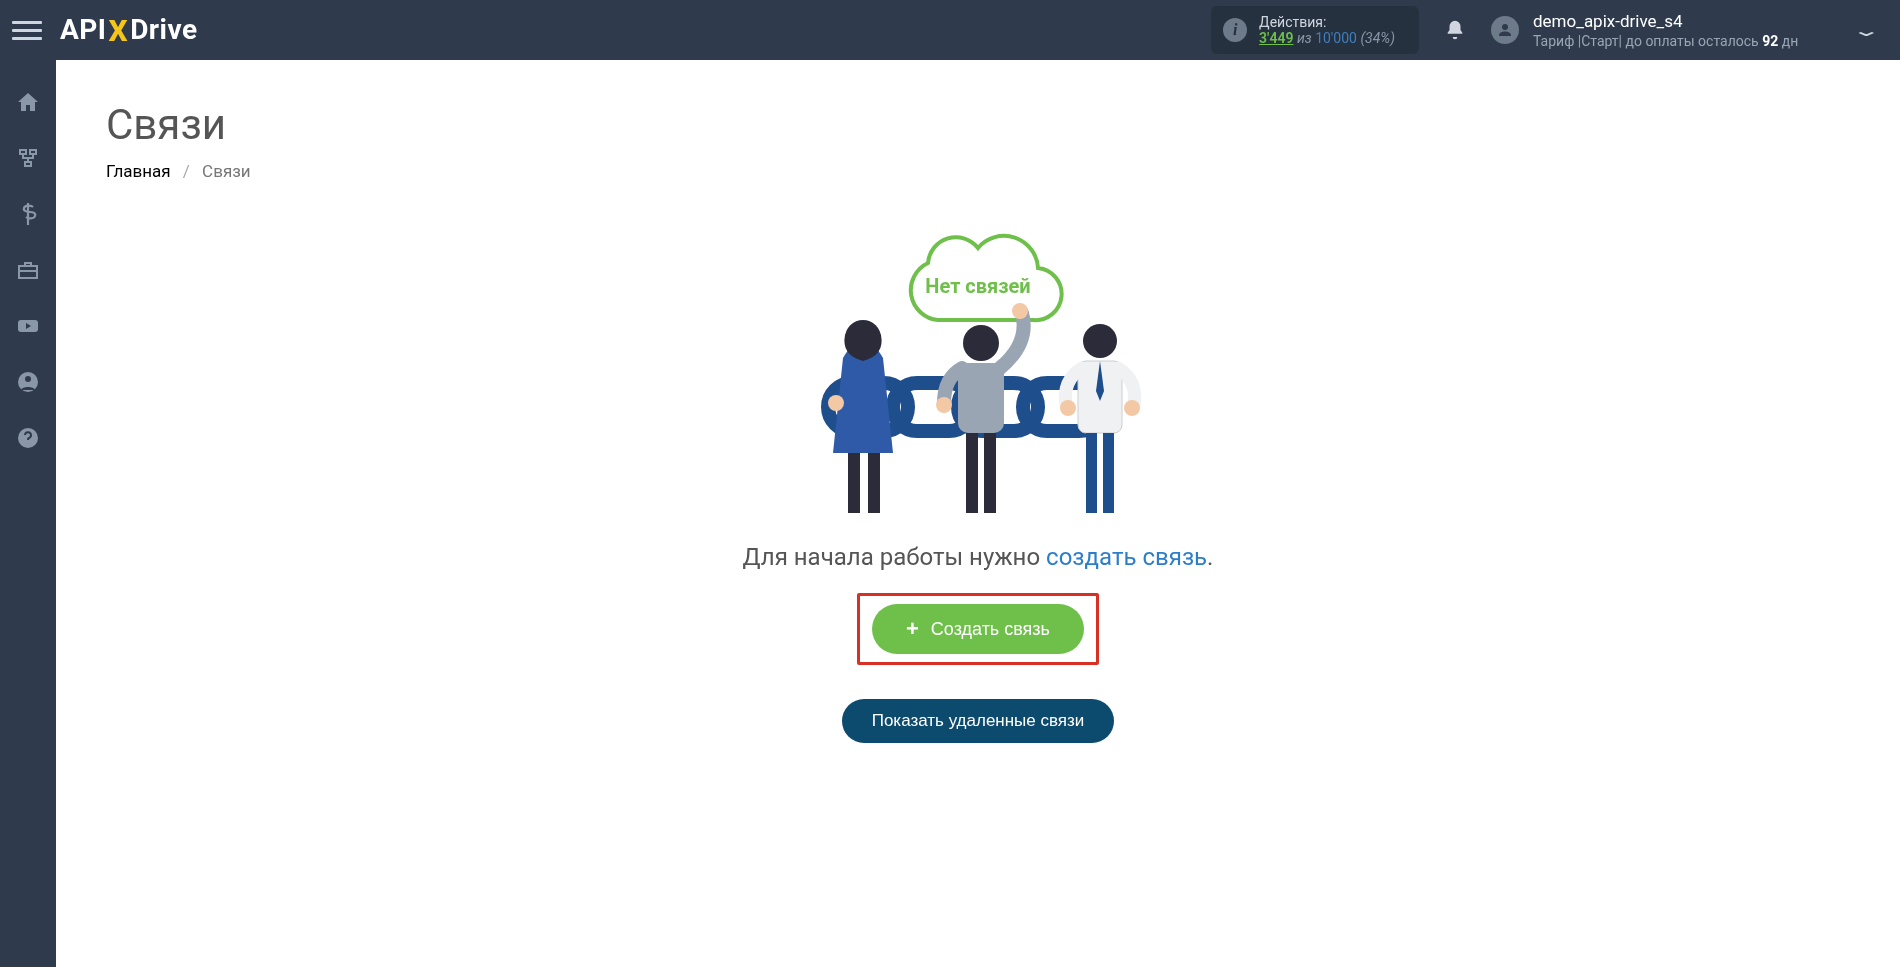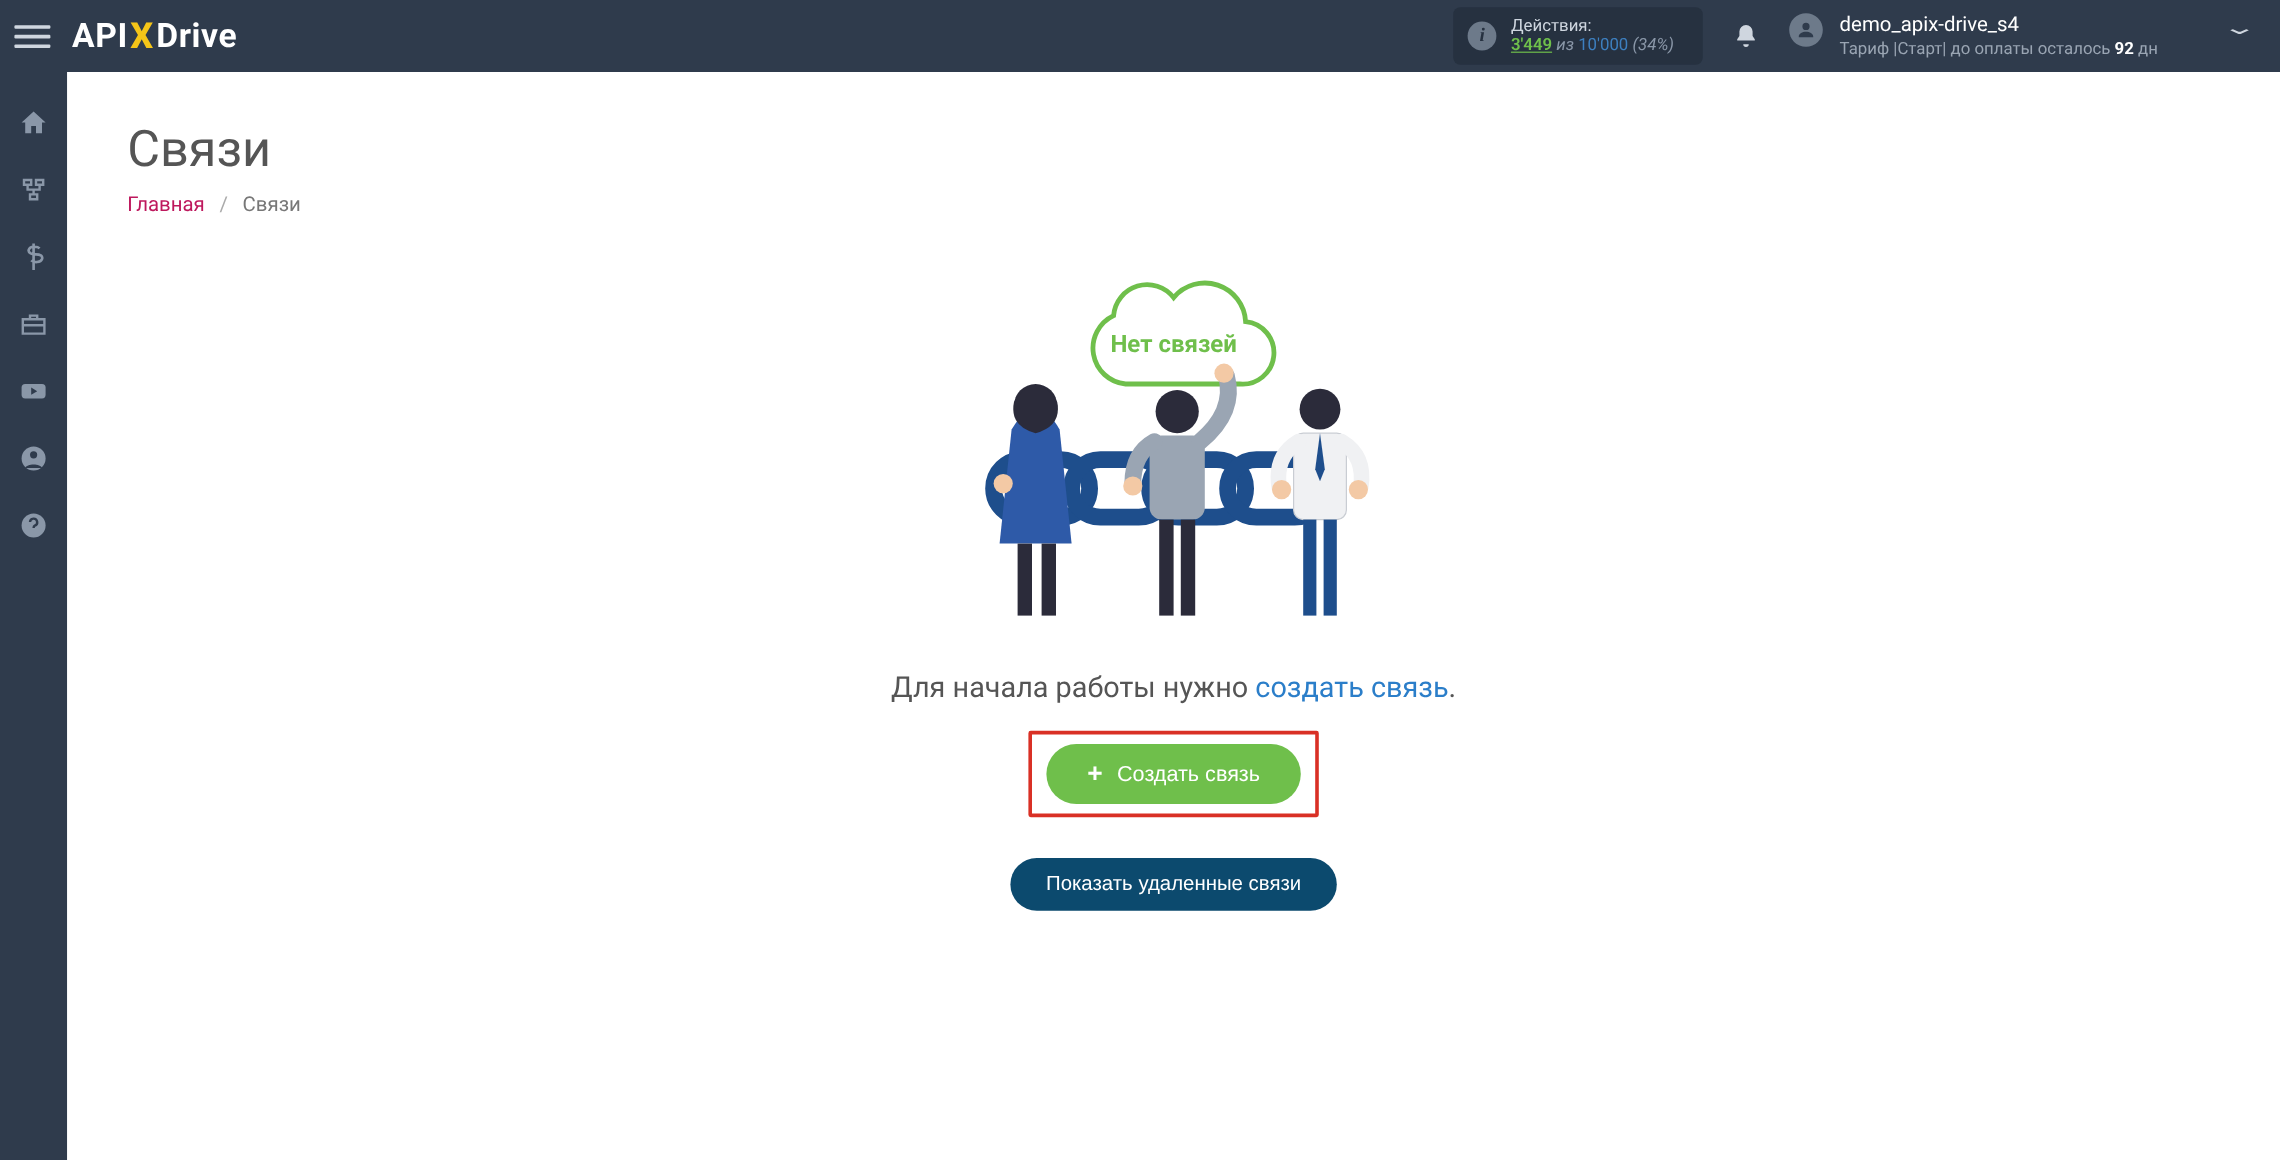--- a/index.html
+++ b/index.html
@@ -45,21 +45,21 @@
   .actions-text .label { font-size: 14px; color:#cfd6df; }
   .actions-text .values { font-size: 14px; }
   .actions-text .v1 { color:#6fbf4b; font-weight:600;text-decoration:underline;}
   .actions-text .v2 { color:#8a97a8; font-style: italic;}
   .actions-text .v3 { color:#3d7fbf;}
   .actions-text .v4 { color:#8a97a8; font-style: italic;}
 
   .bell { width:22px; fill:#cfd6df; margin-right: 25px; cursor:pointer;}
   .avatar-circ { width:28px;height:28px;border-radius:50%;background:#6d7a8a;display:flex;align-items:center;justify-content:center;margin-right:14px;}
   .avatar-circ svg{width:18px;height:18px;fill:#2f3b4c;}
-  .userblock { display:flex; align-items:flex-start; cursor:pointer;}
+  .userblock { display:flex; align-items:center; cursor:pointer;}
   .userblock .ucol .uname{ color:#fff; font-size:17px; }
   .userblock .ucol .tariff{ color:#9aa5b3; font-size:14px; margin-top:2px;}
   .userblock .ucol .tariff .days{ color:#fff; font-weight:700;}
   .chev { margin-left: 60px; color:#cfd6df; font-size: 20px; transform: scaleX(1.8) scaleY(.8);}
 
   
   .rail {
     position: absolute; left:0; top:60px; bottom:0;
     width: 56px; background:#2f3b4c;
     display:flex; flex-direction:column; align-items:center;
@@ -69,28 +69,28 @@
 
   
   .main {
     position:absolute; left:56px; top:60px; right:0; bottom:0;
     background:#fff;
     padding: 40px 50px 0 50px;
     overflow:hidden;
   }
   .page-title { font-size: 42px; font-weight:400; color:#555; margin-bottom:12px;}
   .breadcrumb { font-size:17px; color:#777; margin-bottom: 22px;}
-  .breadcrumb a { color:#be185d; text-decoration:none; }
+  .breadcrumb a { color:#000000; text-decoration:none; }
   .breadcrumb .sep { margin: 0 8px; color:#aaa;}
 
   .center-area { display:flex; flex-direction:column; align-items:center; }
 
   .illus { width:460px; height:340px; position:relative; margin-top: 0px;}
 
-  .instruction { font-size: 24px; color:#555; margin-top: 16px;}
+  .instruction { font-size: 24px; color:#555; }
   .instruction a { color:#2b7ec9; text-decoration:none;}
 
   .create-wrap {
     margin-top: 22px;
     border: 3px solid #d93025;
     padding: 8px 12px;
     border-radius: 2px;
   }
   .create-btn {
     background:#6fbf4b; color:#fff; border:none;

